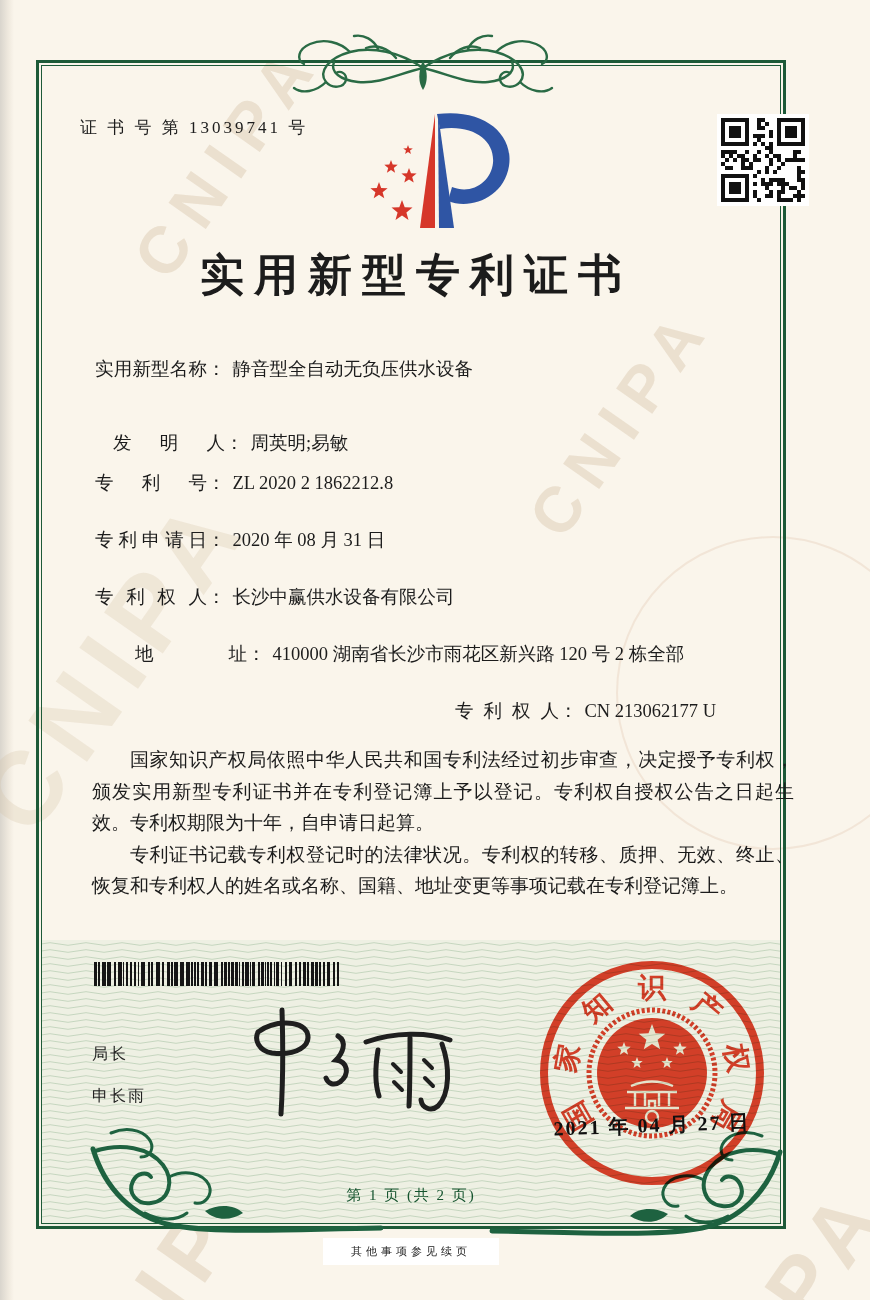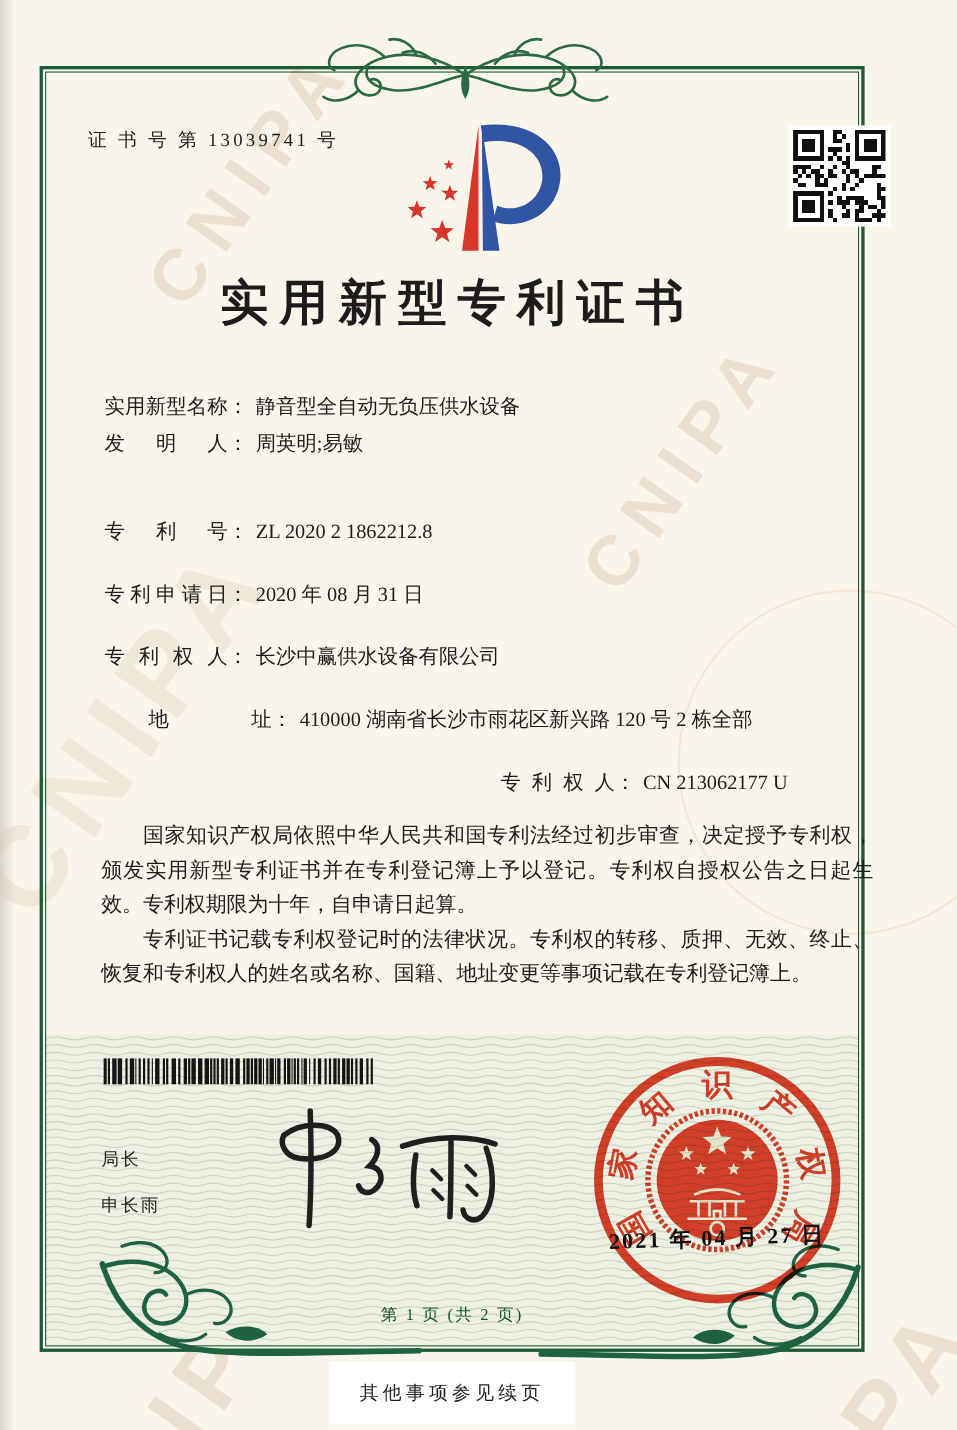--- a/index.html
+++ b/index.html
@@ -28,21 +28,21 @@
   .paras{left:92px;top:744px;width:702px;font-size:19px;line-height:31.5px;text-align:justify;}
   .paras p{margin:0;text-indent:2em;}
   
   .band{left:41px;top:940px;width:740px;height:286px;background:#eef0e3;}
   .signer{left:92px;font-family:"Liberation Sans","DejaVu Sans",sans-serif;
           font-size:16px;letter-spacing:2px;color:#222;}
   .seal-date{left:538px;top:1112px;width:228px;text-align:center;font-size:20px;
              letter-spacing:2px;color:#101010;transform:rotate(-2deg);font-weight:600;}
   .page-num{left:36px;top:1186px;width:750px;text-align:center;font-size:15px;letter-spacing:2px;color:#14532d;}
   .cont-note{left:36px;top:1238px;width:750px;text-align:center;}
-  .cont-note span{display:inline-block;background:#ffffff;padding:17px 28px;font-size:17px;
+  .cont-note span{display:inline-block;background:#ffffff;padding:6px 28px;font-size:11px;
                   letter-spacing:4px;color:#222;}
   svg{display:block;}
 </style>
 </head>
 <body>
 
 <div class="page">
 
   <div class="abs edge"></div>
 
@@ -260,21 +260,21 @@
       <rect x="0" y="14" width="7" height="7" fill="#111"></rect>
       <rect x="1" y="15" width="5" height="5" fill="#fff"></rect>
       <rect x="2" y="16" width="3" height="3" fill="#111"></rect>
     </svg>
 
   <div class="abs title">实用新型专利证书</div>
 
   <div class="frow" style="top:356px;">
     <span class="flabel">实用新型名称</span><span>：</span><span class="fval">静音型全自动无负压供水设备</span>
   </div>
-  <div class="frow" style="top:390px;">
+  <div class="frow" style="top:430px;margin-left:18px;">
     <span class="flabel">发明人</span><span>：</span><span class="fval">周英明;易敏</span>
   </div>
   <div class="frow" style="top:470px;">
     <span class="flabel">专利号</span><span>：</span><span class="fval">ZL 2020 2 1862212.8</span>
   </div>
   <div class="frow" style="top:527px;">
     <span class="flabel">专利申请日</span><span>：</span><span class="fval">2020 年 08 月 31 日</span>
   </div>
   <div class="frow" style="top:584px;">
     <span class="flabel">专利权人</span><span>：</span><span class="fval">长沙中赢供水设备有限公司</span>

